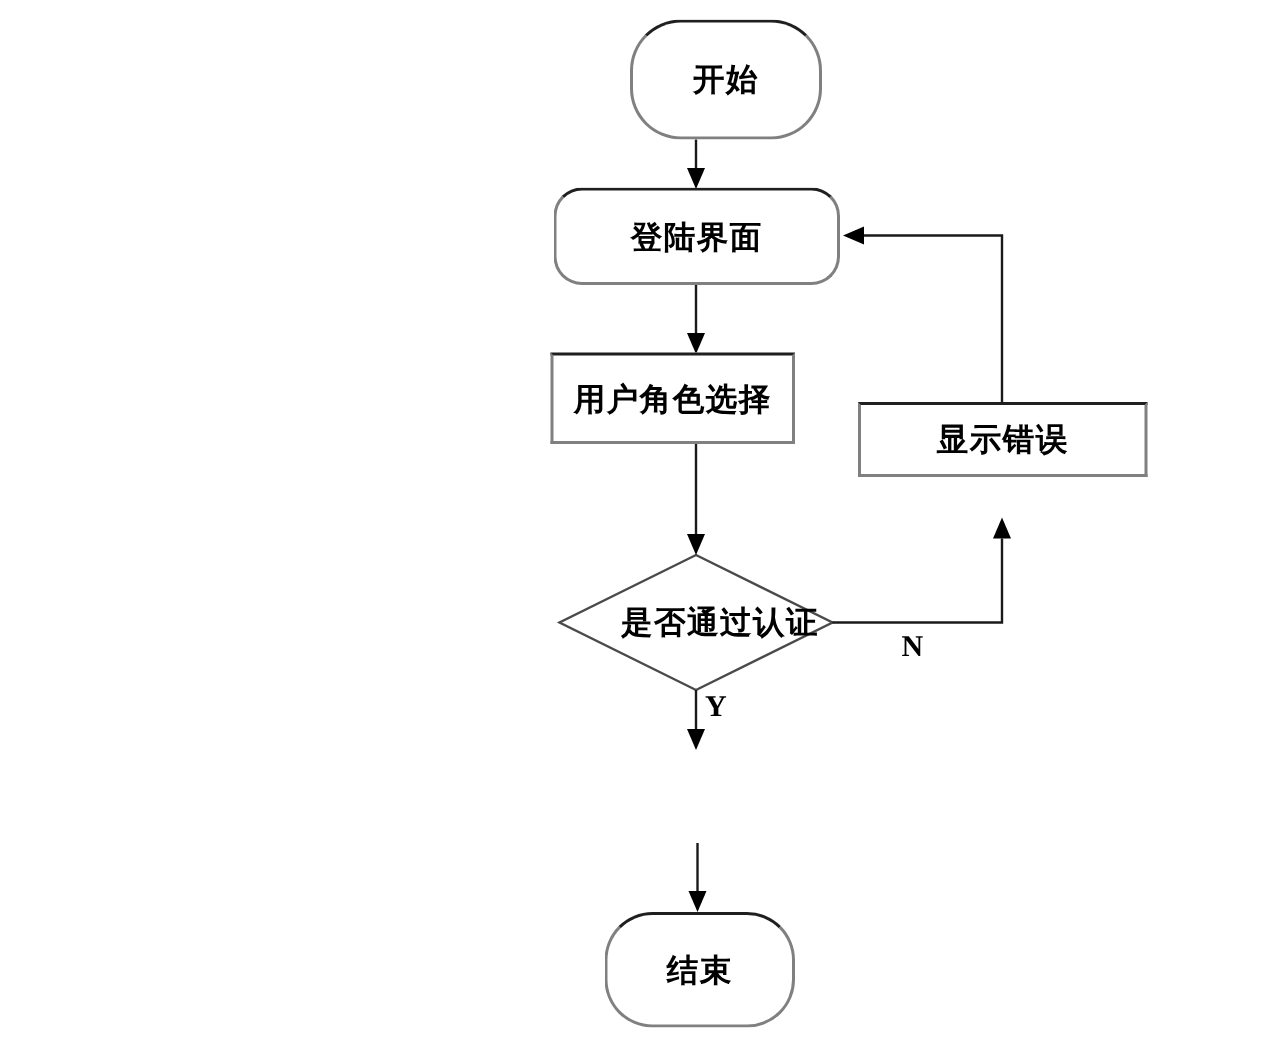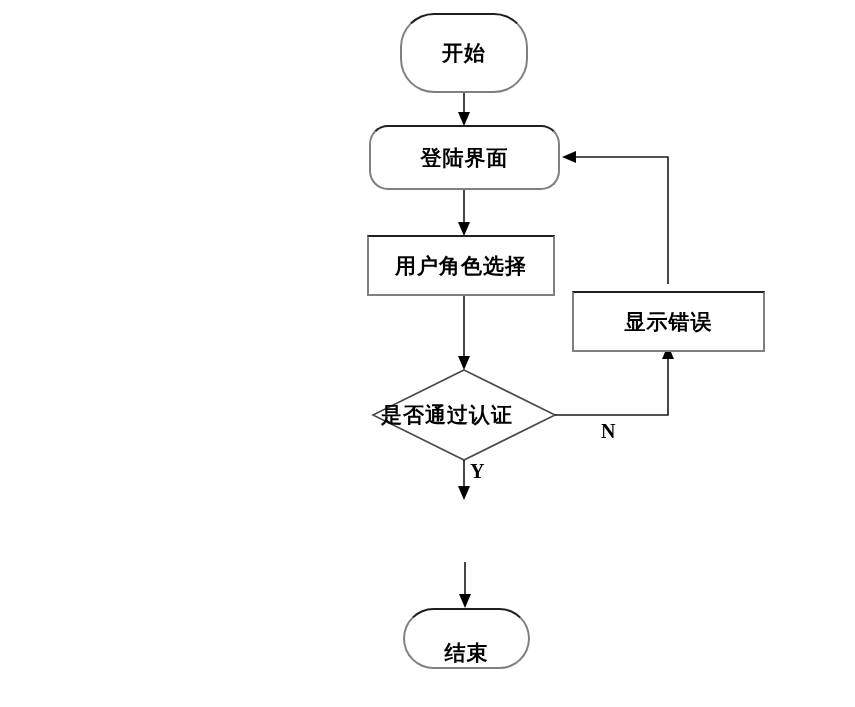--- a/index.html
+++ b/index.html
@@ -18,28 +18,28 @@
     display:flex;align-items:center;justify-content:center;
     background:#ffffff;
     border:2px solid #808080;
     border-top-color:#1f1f1f;
     color:#000000;
     font-size:21px;font-weight:bold;
     letter-spacing:1px;
     white-space:nowrap;
   }
   .terminator{border-radius:34px;}
-  .node-start   {left:400px;top:13px; width:128px;height:80px;}
+  .node-start   {left:420px;top:13px; width:128px;height:80px;}
   .node-login   {left:369px;top:125px;width:191px;height:65px;border-radius:19px;}
-  .node-role    {left:367px;top:235px;width:188px;height:61px;}
-  .node-error   {left:572px;top:291px;width:193px;height:61px;}
+  .node-role    {left:367px;top:235px;width:163px;height:61px;}
+  .node-error   {left:572px;top:268px;width:193px;height:50px;}
   .node-success {left:368px;top:500px;width:192px;height:62px;}
-  .node-end     {left:403px;top:608px;width:127px;height:61px;border-radius:32px;align-items:flex-end;}
+  .node-end     {left:403px;top:608px;width:127px;height:77px;border-radius:32px;}
   .node-decision-label{
-    left:356px;top:370px;width:182px;height:90px;
+    left:389px;top:370px;width:182px;height:90px;
     border:none;background:transparent;
   }
   .branch-label{
     position:absolute;
     color:#000000;
     font-size:20px;font-weight:bold;
     font-family:"Liberation Serif","DejaVu Serif",serif;
   }
   .label-y{left:470px;top:460px;}
   .label-n{left:601px;top:420px;}

